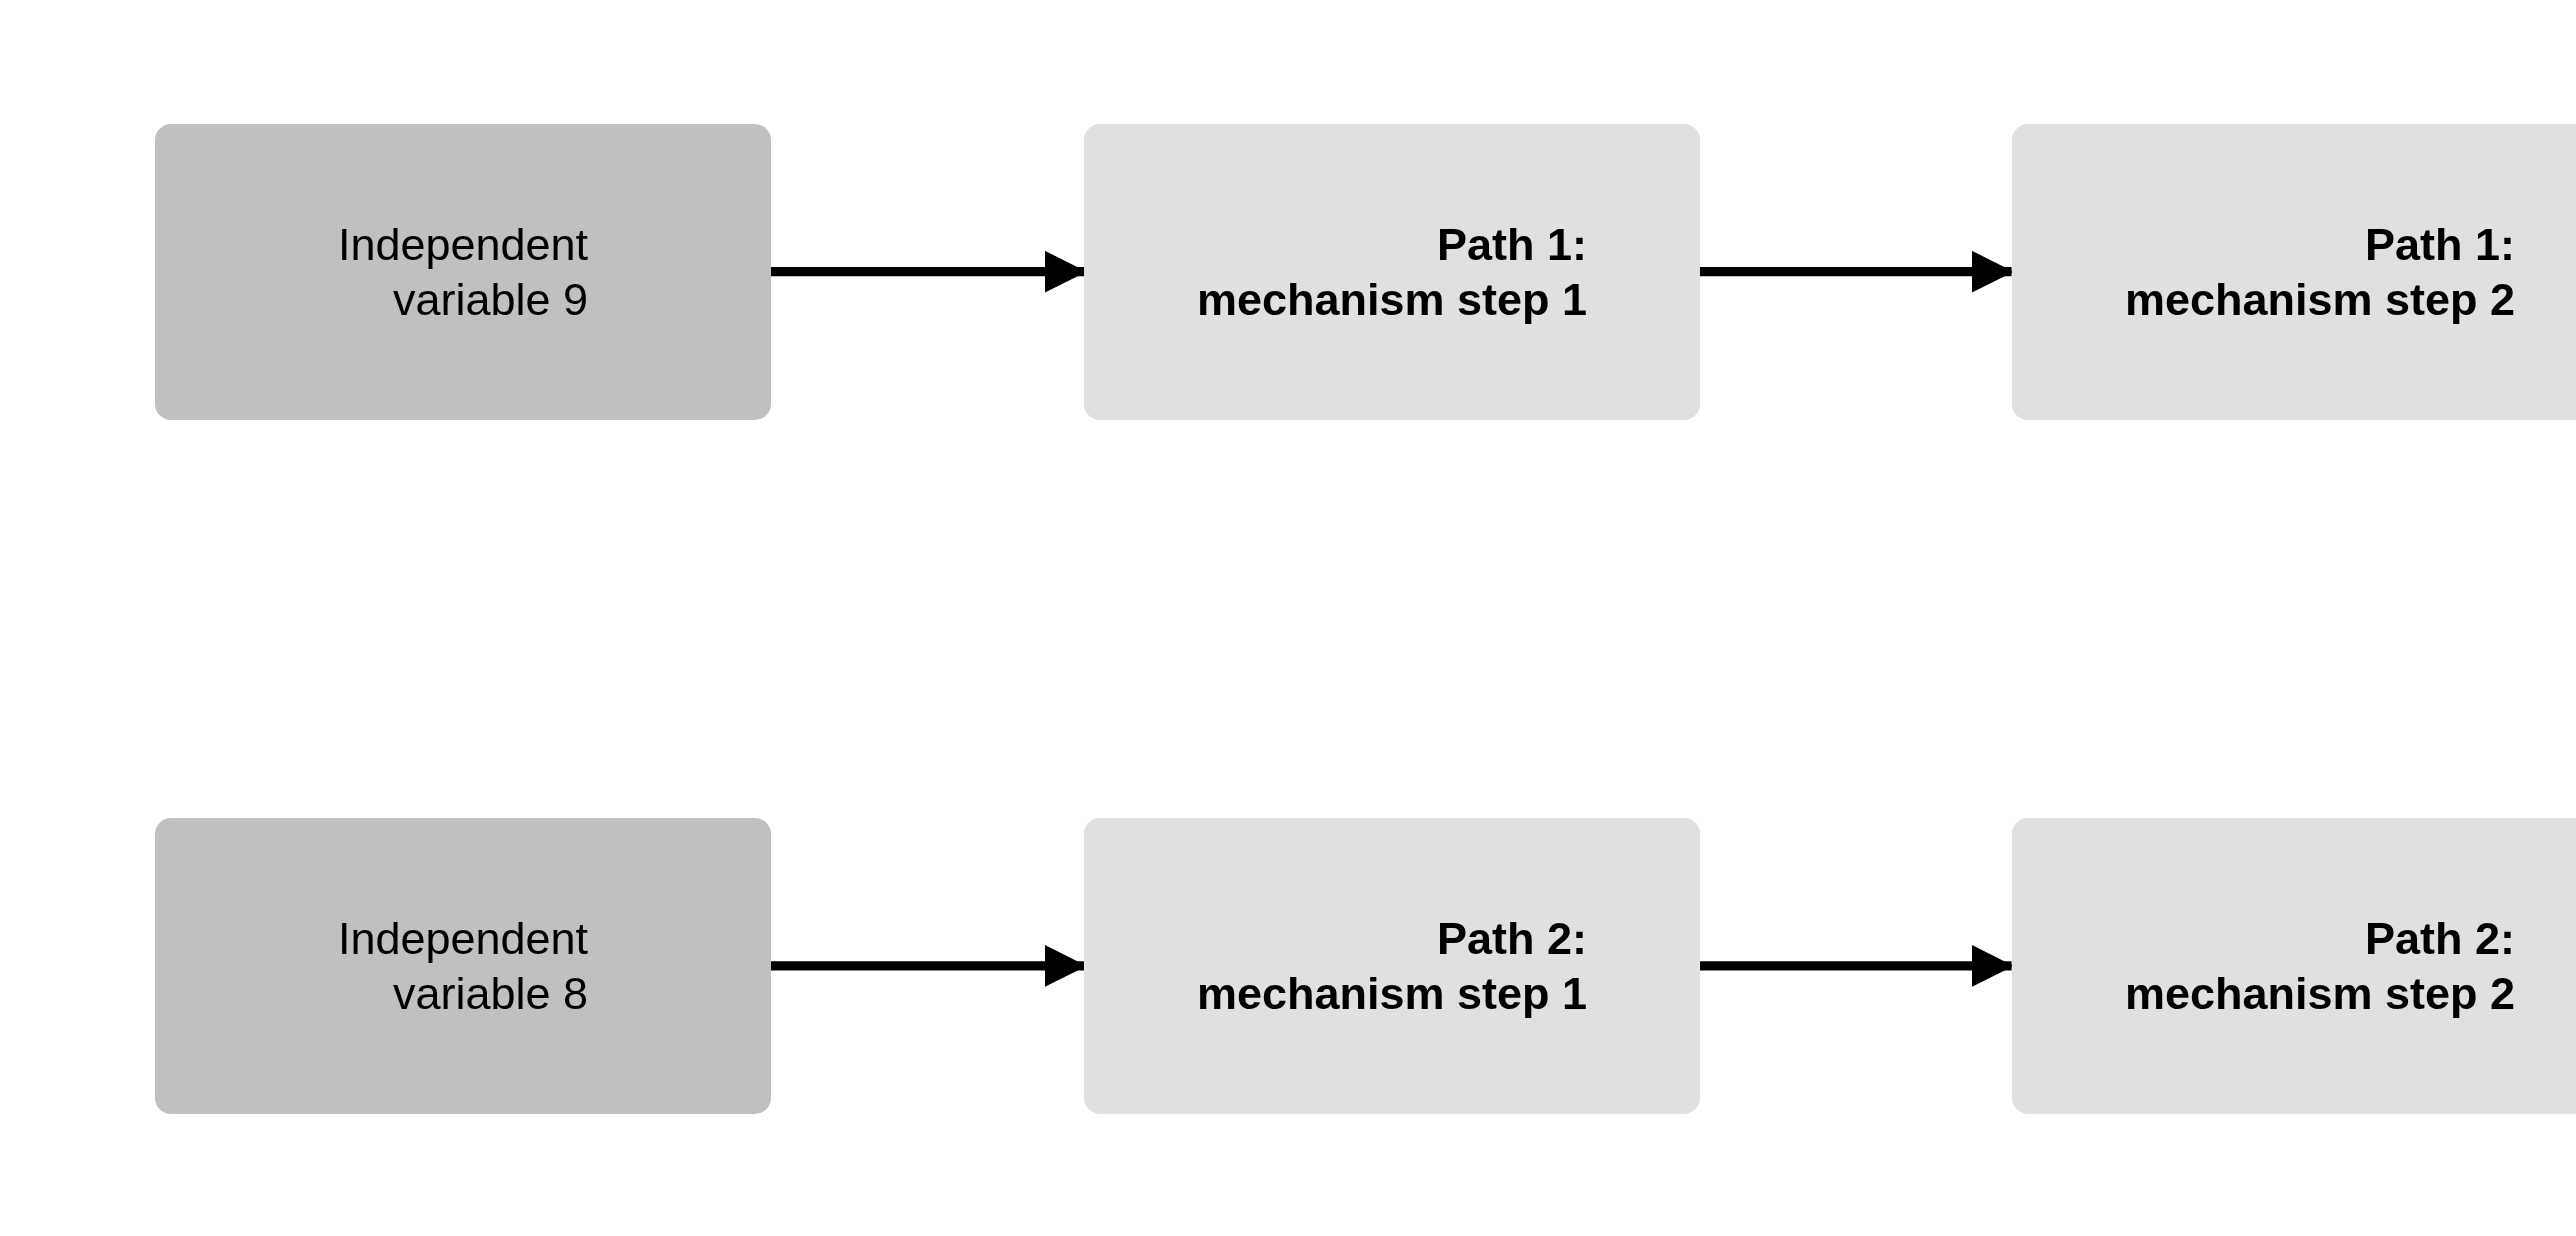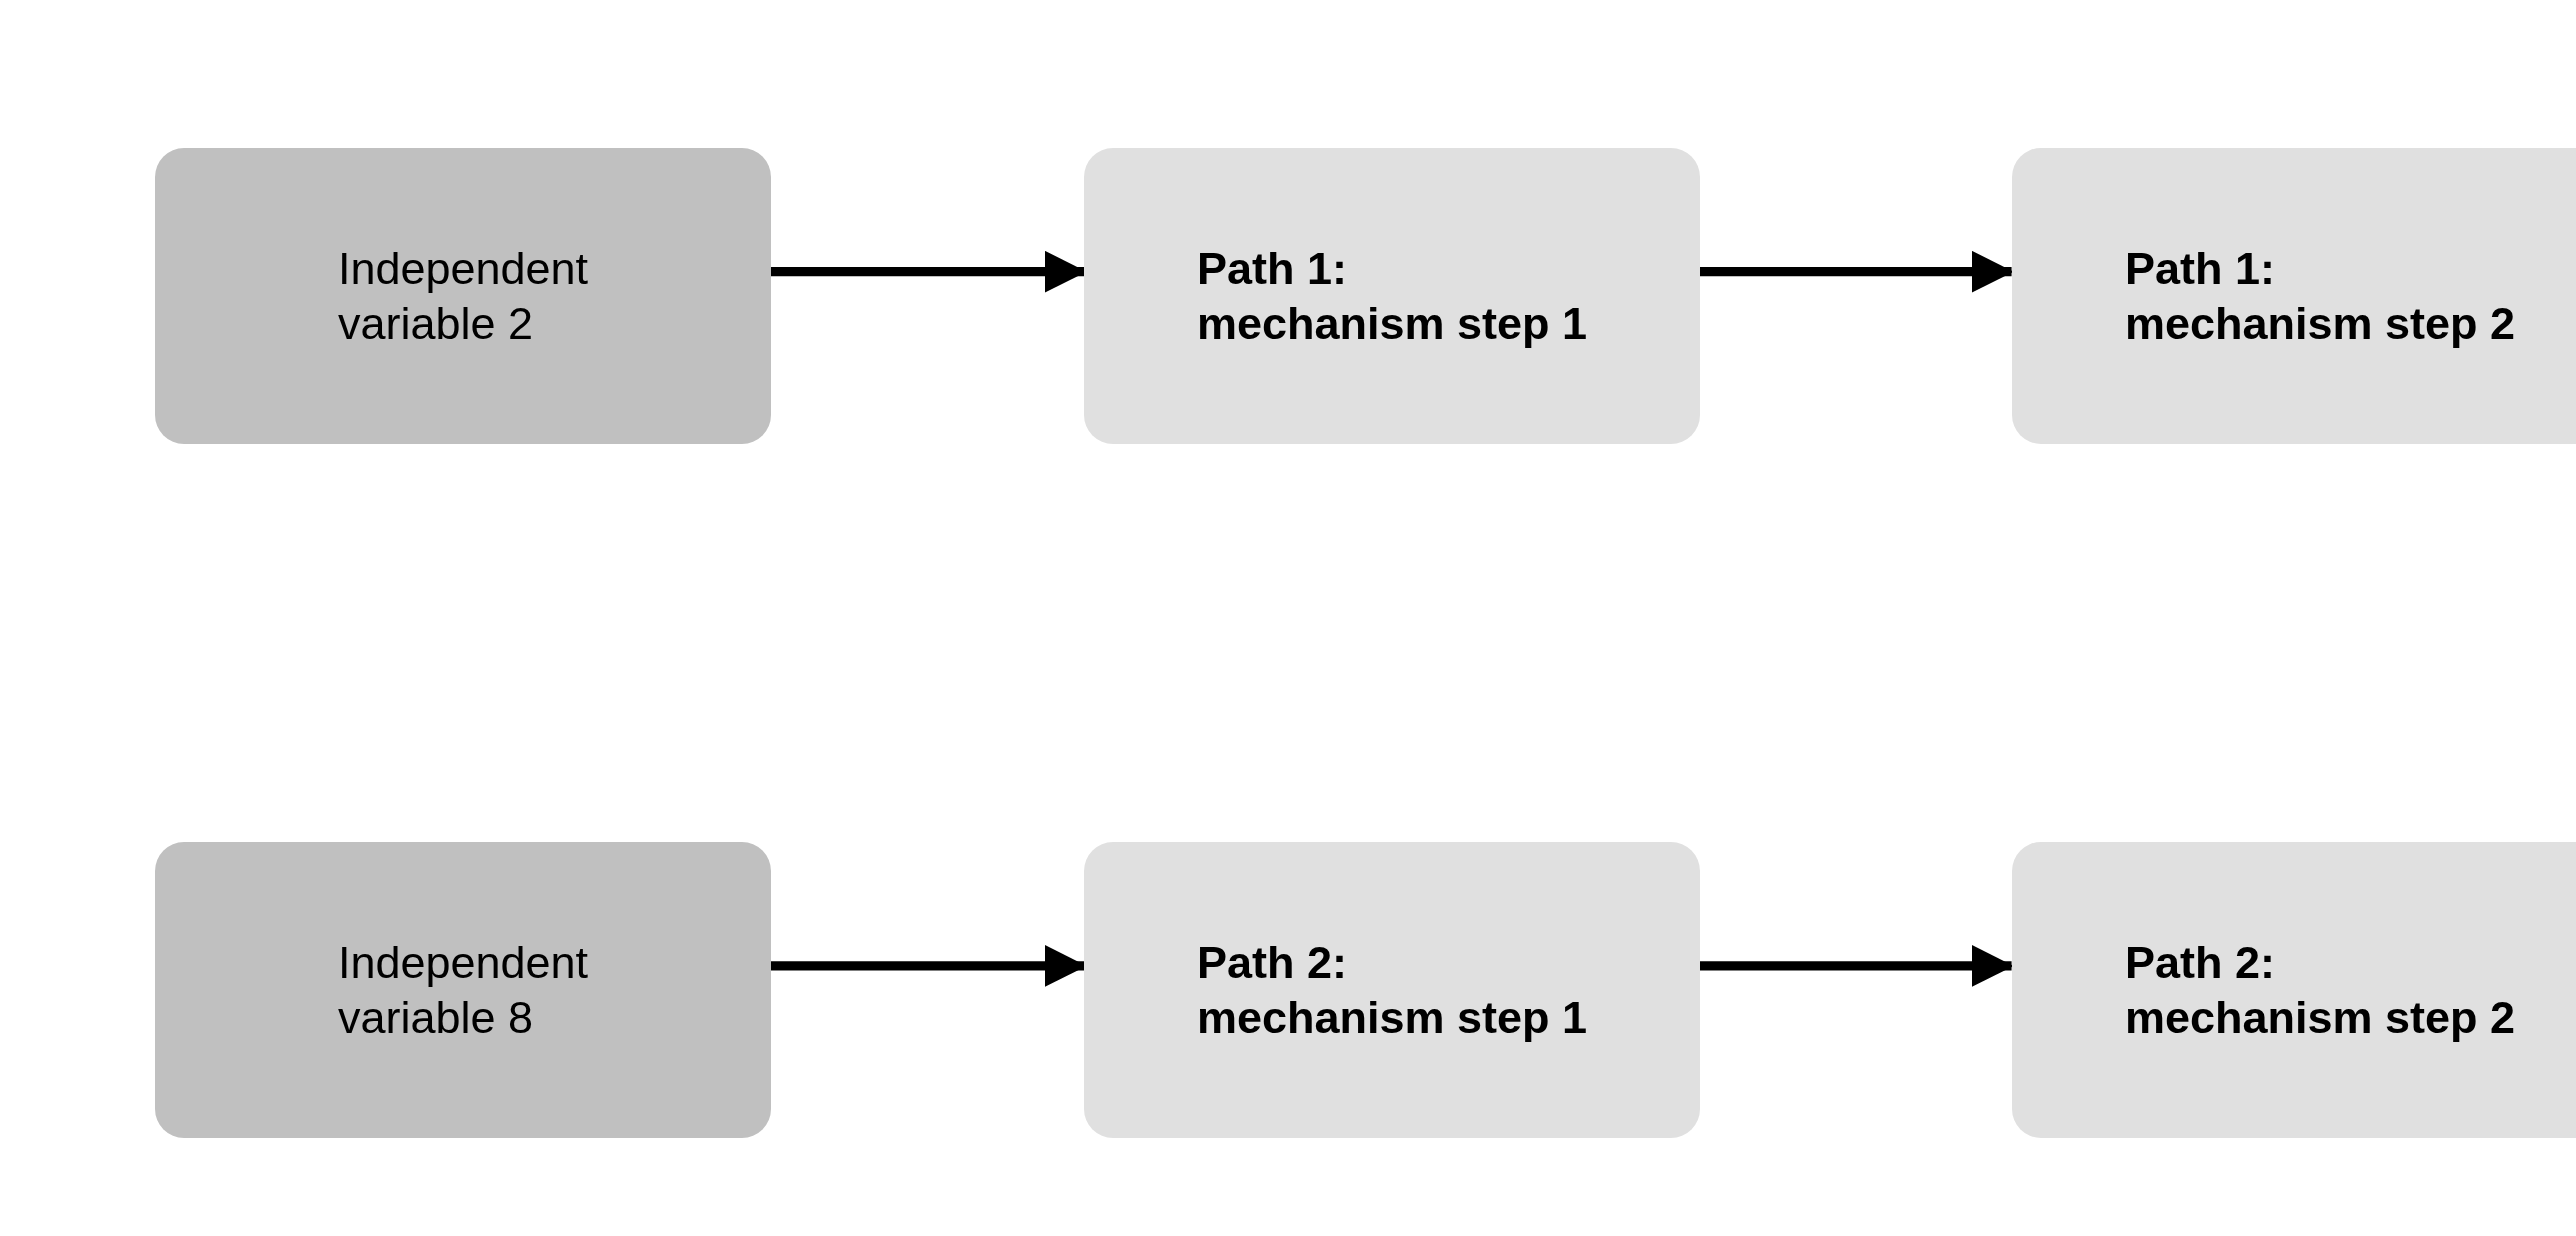--- a/index.html
+++ b/index.html
@@ -26,29 +26,28 @@
     stroke: var(--arrow, #000000);
     stroke-width: 18px;
     fill: none;
   }
   .arrowhead {
     fill: var(--arrow, #000000);
     stroke: none;
   }
   .node {
     position: absolute;
-    border-radius: 29px;
+    border-radius: 16px;
     display: flex;
     align-items: center;
     justify-content: center;
-    text-align: left;
+    text-align: right;
     color: var(--text, #000000);
     font-size: 45px;
     line-height: 55px;
-    margin-top: 24px;
   }
   .node.primary   { background: var(--primary,   #c0c0c0); }
   .node.secondary { background: var(--secondary, #e0e0e0); font-weight: bold; }
 
   
   #iv1  { left: 155px;  top: 124px;  width: 616px; height: 296px; }
   #p1s1 { left: 1084px; top: 124px;  width: 616px; height: 296px; }
   #p1s2 { left: 2012px; top: 124px;  width: 616px; height: 296px; }
   #iv2  { left: 155px;  top: 818px; width: 616px; height: 296px; }
   #p2s1 { left: 1084px; top: 818px; width: 616px; height: 296px; }
@@ -69,21 +68,21 @@
     <line class="edge" x1="3300" y1="527.5" x2="3905" y2="527.5" marker-end="url(#ah)"></line>
     <line class="edge" x1="5100" y1="527.5" x2="5713" y2="913" marker-end="url(#ah)"></line>
     <line class="edge" x1="1495" y1="1875.5" x2="2105" y2="1875.5" marker-end="url(#ah)"></line>
     <line class="edge" x1="3300" y1="1875.5" x2="3905" y2="1875.5" marker-end="url(#ah)"></line>
     <line class="edge" x1="5100" y1="1875.5" x2="5713" y2="1492" marker-end="url(#ah)"></line>
   </svg>
 
   <div class="node primary" id="iv1">
     <div class="label">
       <span>Independent</span><br>
-      <span>variable 2</span>
+      <span>variable 9</span>
     </div>
   </div>
 
   <div class="node secondary" id="p1s1">
     <div class="label">
       <span>Path 1:</span><br>
       <span>mechanism step 1</span>
     </div>
   </div>
 

